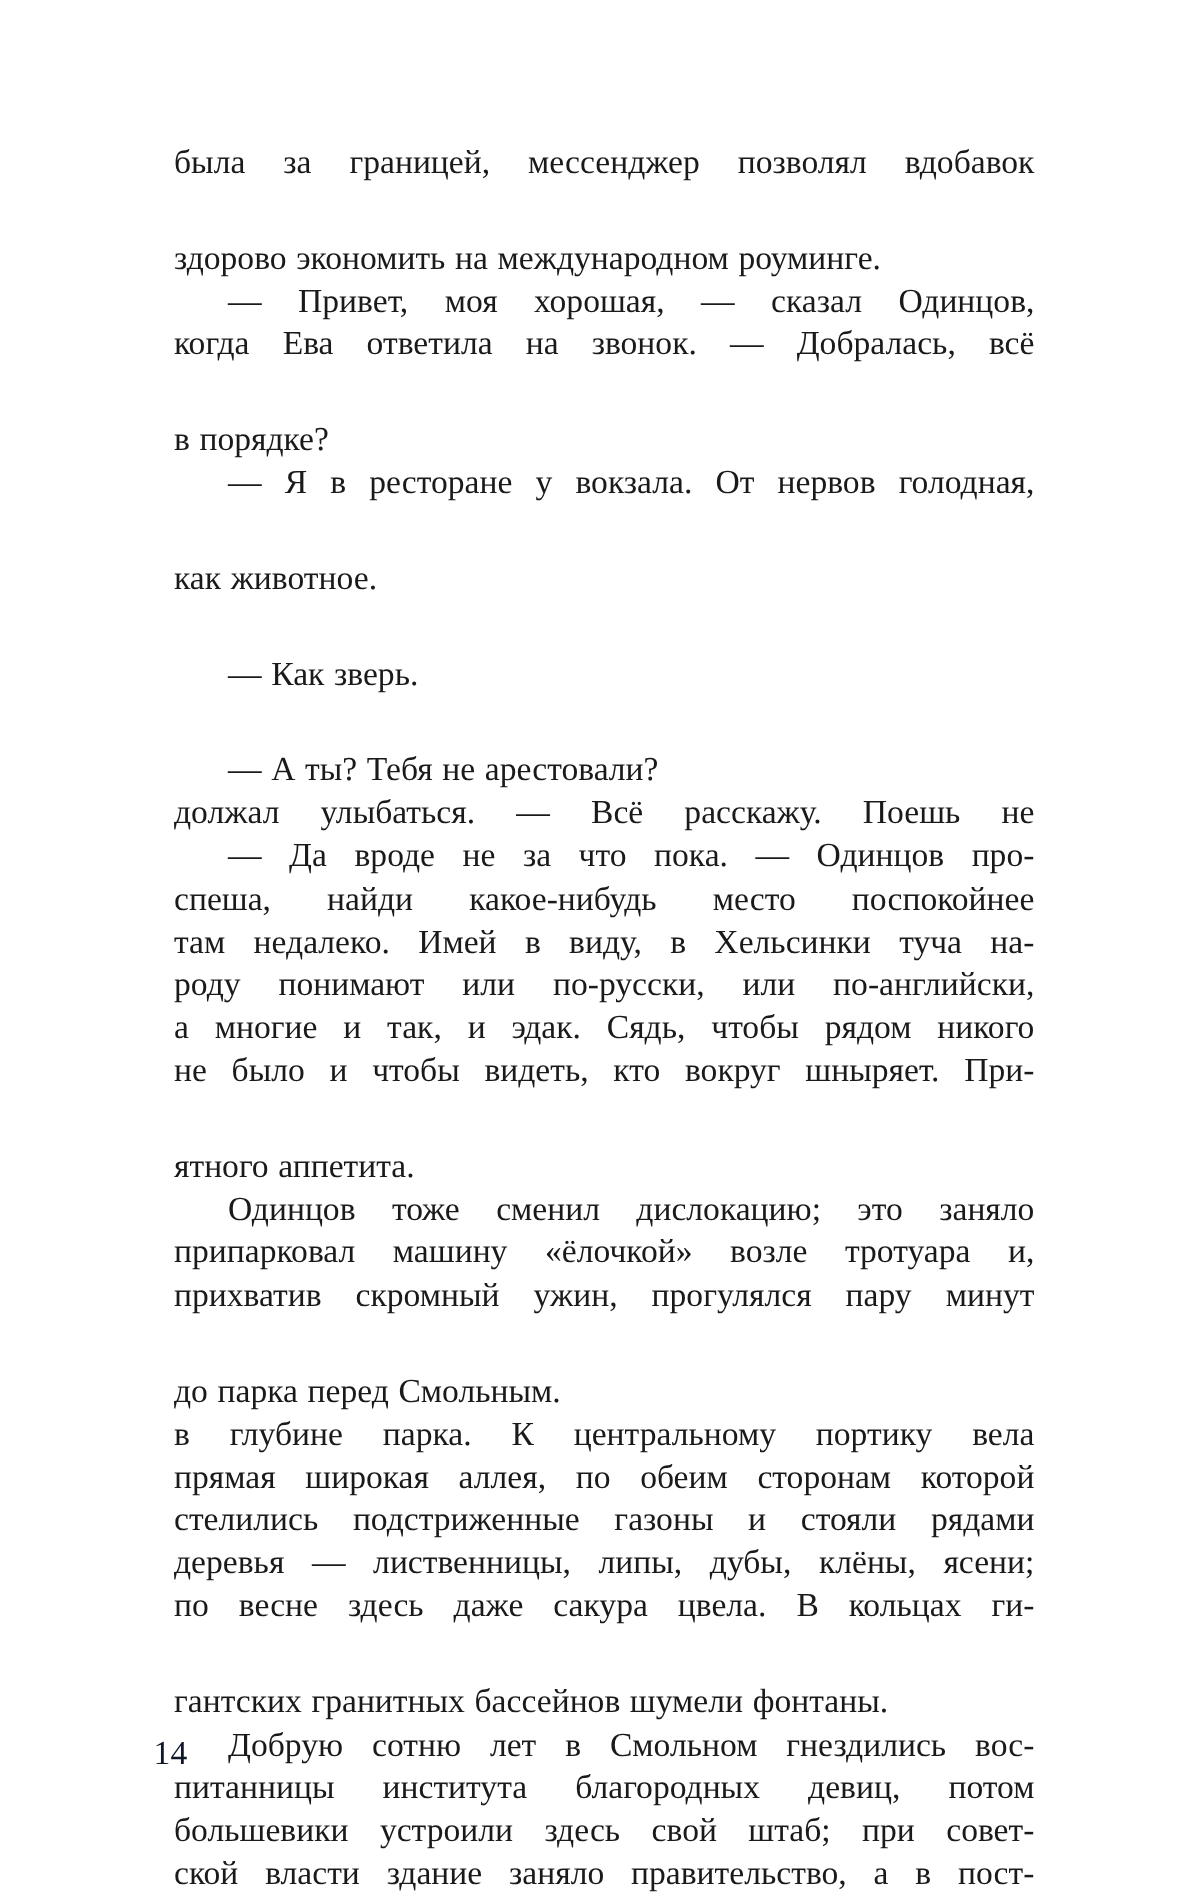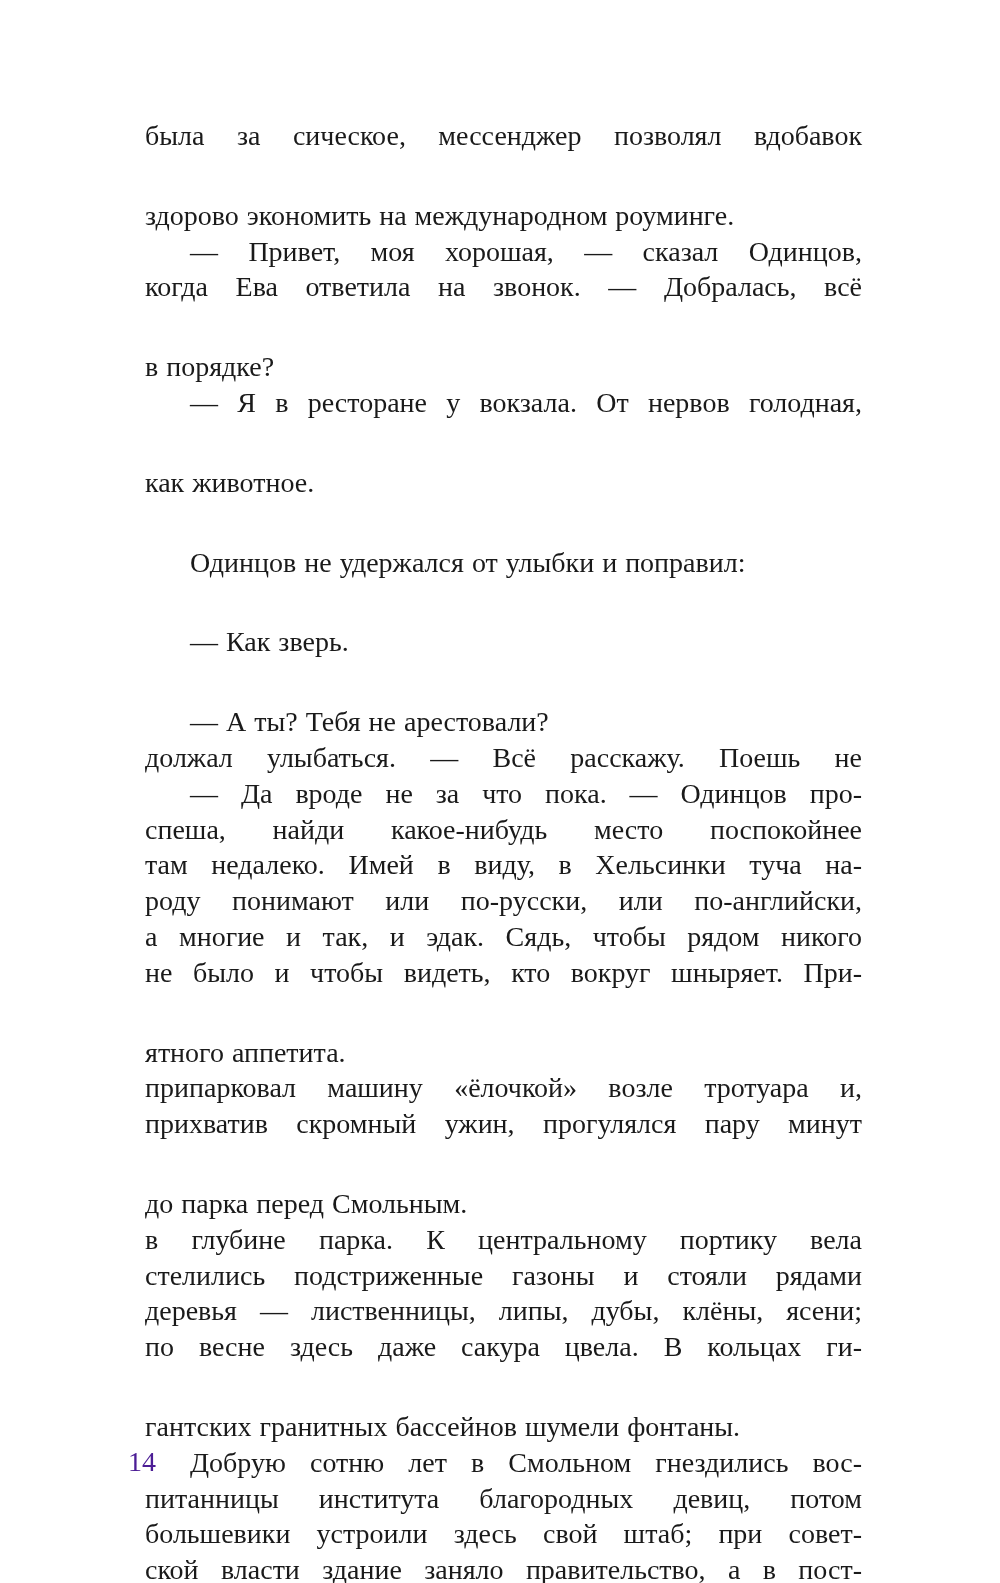--- a/index.html
+++ b/index.html
@@ -39,67 +39,66 @@
   }
   .line.first {
     text-indent: 45px;
   }
   .page-number {
     position: absolute;
     left: 128px;
     top: 1444px;
     font-size: 28px;
     line-height: 35.8px;
-    color: #4c1d95;
+    color: #0f172a;
   }
 </style>
 </head>
 <body>
 
 <div class="page">
   <main class="text-block">
       <div class="paragraph">
-        <div class="line">была за сическое, мессенджер позволял вдобавок</div>
+        <div class="line">была за границей, мессенджер позволял вдобавок</div>
         <div class="line last">здорово экономить на международном роуминге.</div>
       </div>
       <div class="paragraph">
         <div class="line first">— Привет, моя хорошая, — сказал Одинцов,</div>
         <div class="line">когда Ева ответила на звонок. — Добралась, всё</div>
         <div class="line last">в порядке?</div>
       </div>
       <div class="paragraph">
         <div class="line first">— Я в ресторане у вокзала. От нервов голодная,</div>
         <div class="line last">как животное.</div>
-      </div>
-      <div class="paragraph">
-        <div class="line first last">Одинцов не удержался от улыбки и поправил:</div>
       </div>
       <div class="paragraph">
         <div class="line first last">— Как зверь.</div>
       </div>
       <div class="paragraph">
         <div class="line first last">— А ты? Тебя не арестовали?</div>
       </div>
       <div class="paragraph">
         <div class="line">должал улыбаться. — Всё расскажу. Поешь не</div>
         <div class="line first">— Да вроде не за что пока. — Одинцов про-</div>
         <div class="line">спеша, найди какое-нибудь место поспокойнее</div>
         <div class="line">там недалеко. Имей в виду, в Хельсинки туча на-</div>
         <div class="line">роду понимают или по-русски, или по-английски,</div>
         <div class="line">а многие и так, и эдак. Сядь, чтобы рядом никого</div>
         <div class="line">не было и чтобы видеть, кто вокруг шныряет. При-</div>
         <div class="line last">ятного аппетита.</div>
       </div>
       <div class="paragraph">
+        <div class="line first">Одинцов тоже сменил дислокацию; это заняло</div>
         <div class="line">припарковал машину «ёлочкой» возле тротуара и,</div>
         <div class="line">прихватив скромный ужин, прогулялся пару минут</div>
         <div class="line last">до парка перед Смольным.</div>
       </div>
       <div class="paragraph">
         <div class="line">в глубине парка. К центральному портику вела</div>
+        <div class="line">прямая широкая аллея, по обеим сторонам которой</div>
         <div class="line">стелились подстриженные газоны и стояли рядами</div>
         <div class="line">деревья — лиственницы, липы, дубы, клёны, ясени;</div>
         <div class="line">по весне здесь даже сакура цвела. В кольцах ги-</div>
         <div class="line last">гантских гранитных бассейнов шумели фонтаны.</div>
       </div>
       <div class="paragraph">
         <div class="line first">Добрую сотню лет в Смольном гнездились вос-</div>
         <div class="line">питанницы института благородных девиц, потом</div>
         <div class="line">большевики устроили здесь свой штаб; при совет-</div>
         <div class="line">ской власти здание заняло правительство, а в пост-</div>

